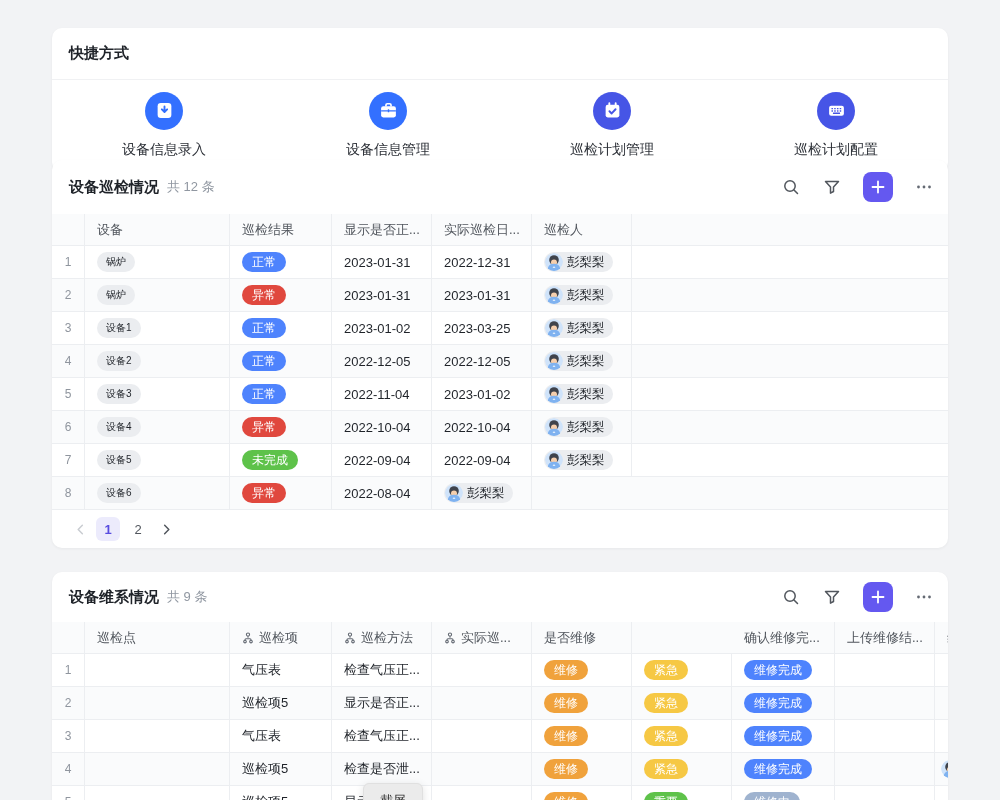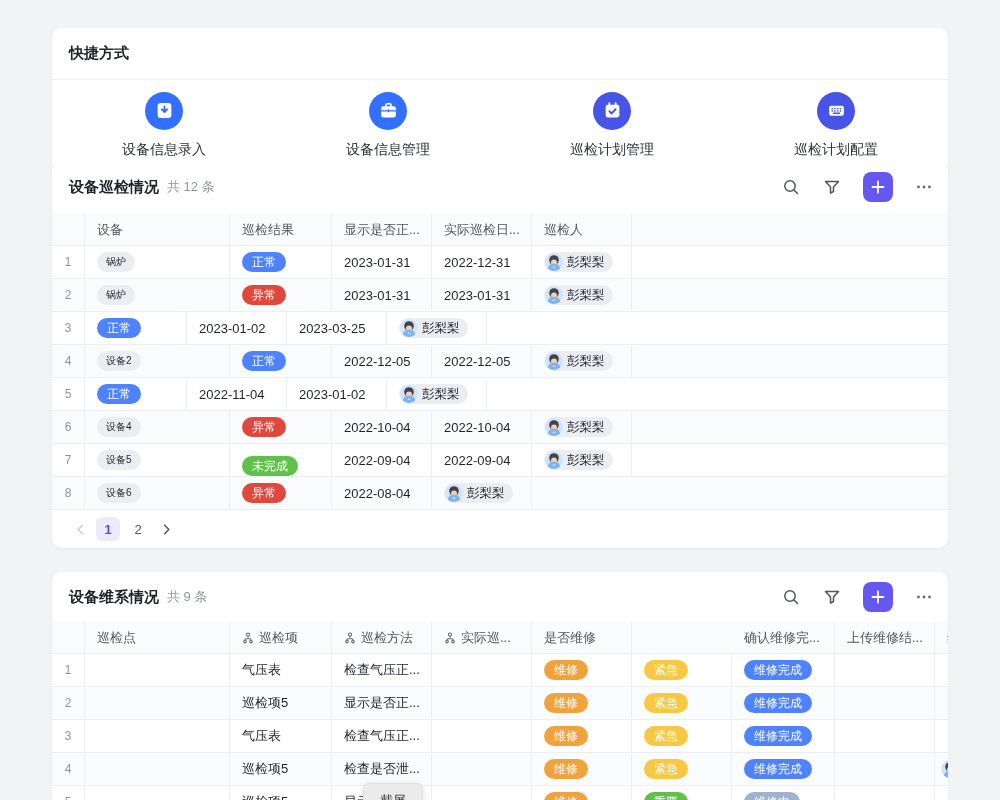--- a/index.html
+++ b/index.html
@@ -230,20 +230,23 @@
                 <path d="M2.6 16.2a6.5 6.5 0 0 1 12.8 0 9 9 0 0 1-12.8 0z" fill="#7fb2f0"></path>
                 <path d="M9 13.2l-1.5 1.6h3z" fill="#fff"></path>
               </svg>
               <span class="pname">彭梨梨</span>
             </span>
           </div>
           <div class="cell filler"></div>
         </div>
         <div class="trow clickable">
           <div class="cell num" style="width: 33px;">3</div>
+          <div class="cell" style="width: 145px;">
+            <span class="tag">设备1</span>
+          </div>
           <div class="cell" style="width: 102px;">
             <span class="badge" style="background: rgb(78, 131, 253);">正常</span>
           </div>
           <div class="cell" style="width: 100px;">2023-01-02</div>
           <div class="cell" style="width: 100px;">2023-03-25</div>
           <div class="cell" style="width: 100px;">
             <span class="person">
               <svg class="avatar" width="18" height="18" viewBox="0 0 18 18">
                 <circle cx="9" cy="9" r="9" fill="#cfe3fa"></circle>
                 <circle cx="9" cy="7" r="4.8" fill="#3f434c"></circle>
@@ -275,20 +278,23 @@
                 <path d="M2.6 16.2a6.5 6.5 0 0 1 12.8 0 9 9 0 0 1-12.8 0z" fill="#7fb2f0"></path>
                 <path d="M9 13.2l-1.5 1.6h3z" fill="#fff"></path>
               </svg>
               <span class="pname">彭梨梨</span>
             </span>
           </div>
           <div class="cell filler"></div>
         </div>
         <div class="trow clickable">
           <div class="cell num" style="width: 33px;">5</div>
+          <div class="cell" style="width: 145px;">
+            <span class="tag">设备3</span>
+          </div>
           <div class="cell" style="width: 102px;">
             <span class="badge" style="background: rgb(78, 131, 253);">正常</span>
           </div>
           <div class="cell" style="width: 100px;">2022-11-04</div>
           <div class="cell" style="width: 100px;">2023-01-02</div>
           <div class="cell" style="width: 100px;">
             <span class="person">
               <svg class="avatar" width="18" height="18" viewBox="0 0 18 18">
                 <circle cx="9" cy="9" r="9" fill="#cfe3fa"></circle>
                 <circle cx="9" cy="7" r="4.8" fill="#3f434c"></circle>
@@ -323,21 +329,21 @@
               <span class="pname">彭梨梨</span>
             </span>
           </div>
           <div class="cell filler"></div>
         </div>
         <div class="trow clickable">
           <div class="cell num" style="width: 33px;">7</div>
           <div class="cell" style="width: 145px;">
             <span class="tag">设备5</span>
           </div>
-          <div class="cell" style="width: 102px; align-items: flex-end;">
+          <div class="cell" style="width: 102px;">
             <span class="badge" style="background: rgb(94, 194, 74);">未完成</span>
           </div>
           <div class="cell" style="width: 100px;">2022-09-04</div>
           <div class="cell" style="width: 100px;">2022-09-04</div>
           <div class="cell" style="width: 100px;">
             <span class="person">
               <svg class="avatar" width="18" height="18" viewBox="0 0 18 18">
                 <circle cx="9" cy="9" r="9" fill="#cfe3fa"></circle>
                 <circle cx="9" cy="7" r="4.8" fill="#3f434c"></circle>
                 <circle cx="9" cy="9.6" r="3" fill="#f6cfad"></circle>

